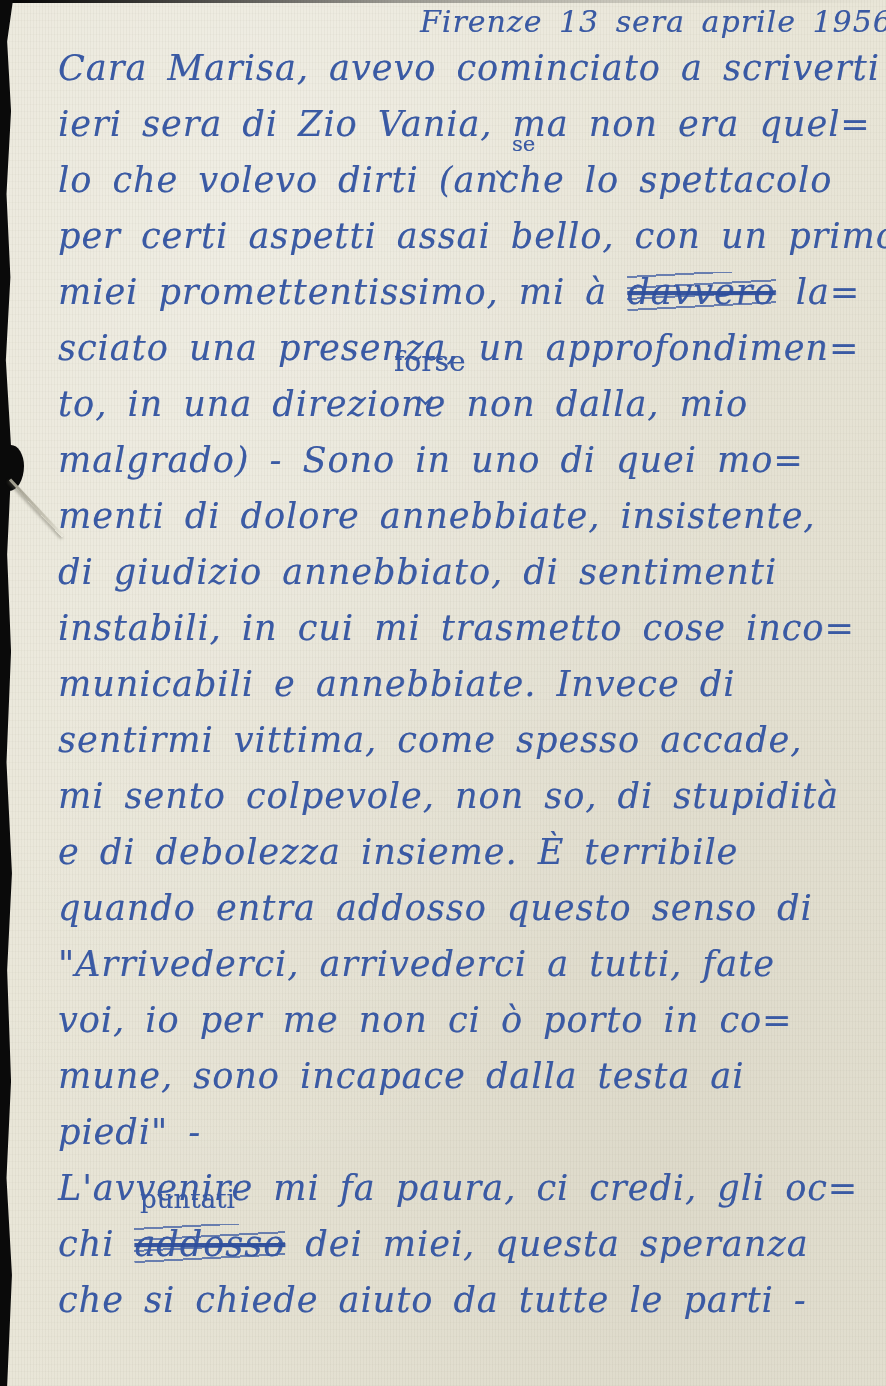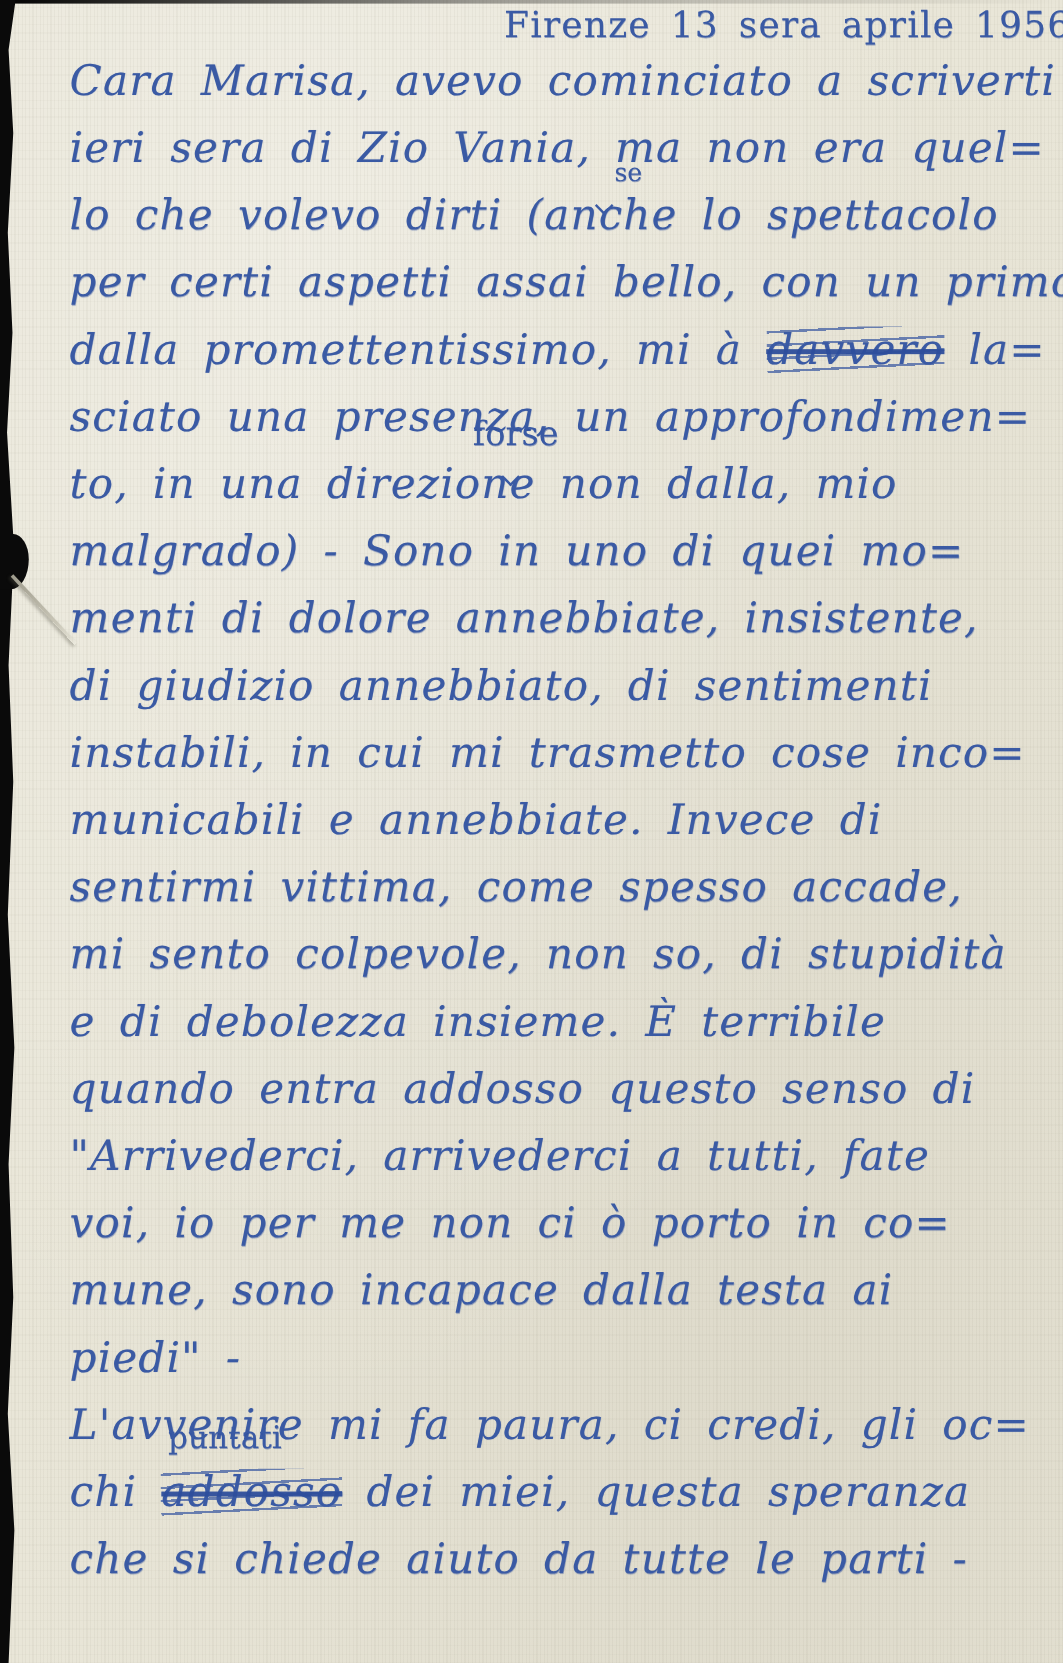--- a/index.html
+++ b/index.html
@@ -29,21 +29,21 @@
     border-radius:0 65% 75% 0 / 0 55% 65% 0;
   }
   .tear-crease{
     position:absolute;left:10px;top:478px;width:78px;height:3px;
     background:linear-gradient(90deg,#9f9c8d,#c9c6b7 70%,transparent);
     box-shadow:0 2px 3px rgba(90,88,75,0.45);
     transform:rotate(47deg);transform-origin:left center;
   }
   .dateline{
     position:absolute;top:4px;left:420px;width:448px;
-    font-size:30px;letter-spacing:1px;word-spacing:6px;
+    font-style:italic;font-size:30px;letter-spacing:1px;word-spacing:6px;
     color:#3a5aa4;text-shadow:0.3px 0.3px 0.5px rgba(40,70,150,0.45);
     white-space:nowrap;
   }
   .body-text{
     position:absolute;left:58px;top:40px;right:6px;
     font-style:italic;font-size:35px;letter-spacing:1px;word-spacing:8px;
     color:#3a5aa4;text-shadow:0.3px 0.3px 0.6px rgba(40,70,150,0.45);
   }
   .line{height:56px;line-height:56px;white-space:nowrap;}
   .struck{
@@ -79,21 +79,21 @@
   <div class="tear-notch"></div>
   <div class="tear-crease"></div>
 
   <div class="dateline">Firenze 13 sera aprile 1956</div>
 
   <div class="body-text">
     <div class="line"><span>Cara Marisa, avevo cominciato a scriverti</span></div>
     <div class="line"><span>ieri sera di Zio Vania, ma non era quel=</span></div>
     <div class="line"><span>lo che volevo dirti (anche lo spettacolo</span></div>
     <div class="line"><span>per certi aspetti assai bello, con un primo</span></div>
-    <div class="line"><span>dalla promettentissimo, mi à </span><span class="struck">davvero</span><span> la=</span></div>
+    <div class="line"><span>miei promettentissimo, mi à </span><span class="struck">davvero</span><span> la=</span></div>
     <div class="line"><span>sciato una presenza, un approfondimen=</span></div>
     <div class="line"><span>to, in una direzione non dalla, mio</span></div>
     <div class="line"><span>malgrado) - Sono in uno di quei mo=</span></div>
     <div class="line"><span>menti di dolore annebbiate, insistente,</span></div>
     <div class="line"><span>di giudizio annebbiato, di sentimenti</span></div>
     <div class="line"><span>instabili, in cui mi trasmetto cose inco=</span></div>
     <div class="line"><span>municabili e annebbiate. Invece di</span></div>
     <div class="line"><span>sentirmi vittima, come spesso accade,</span></div>
     <div class="line"><span>mi sento colpevole, non so, di stupidità</span></div>
     <div class="line"><span>e di debolezza insieme. È terribile</span></div>

